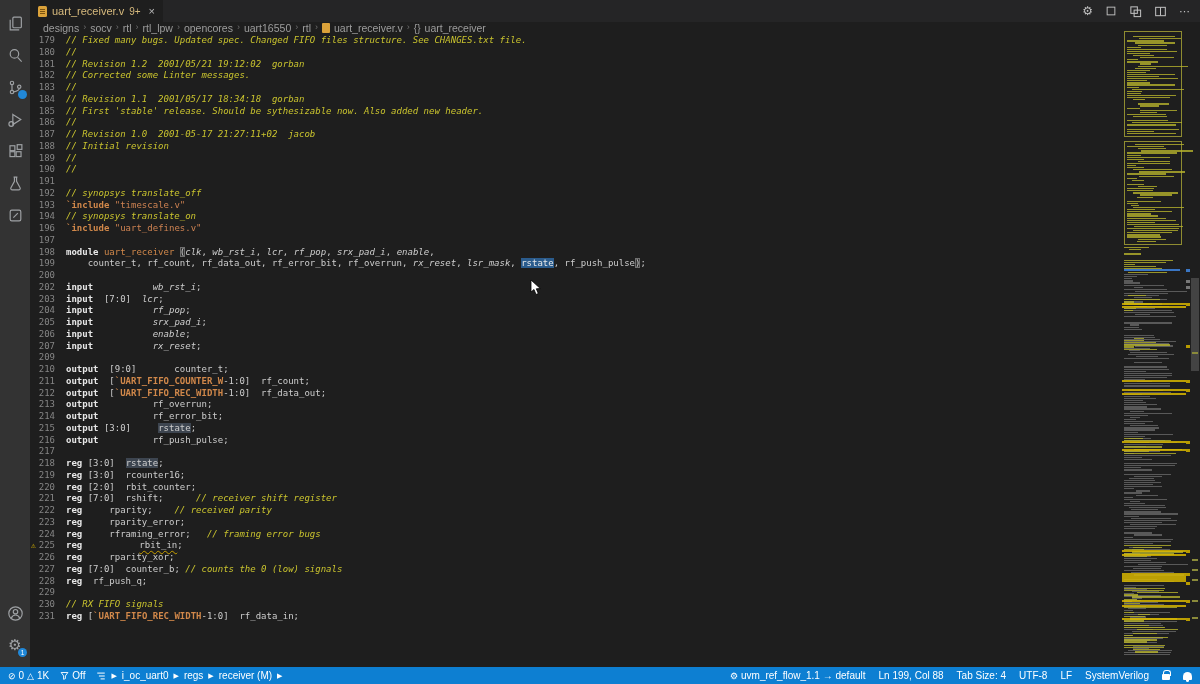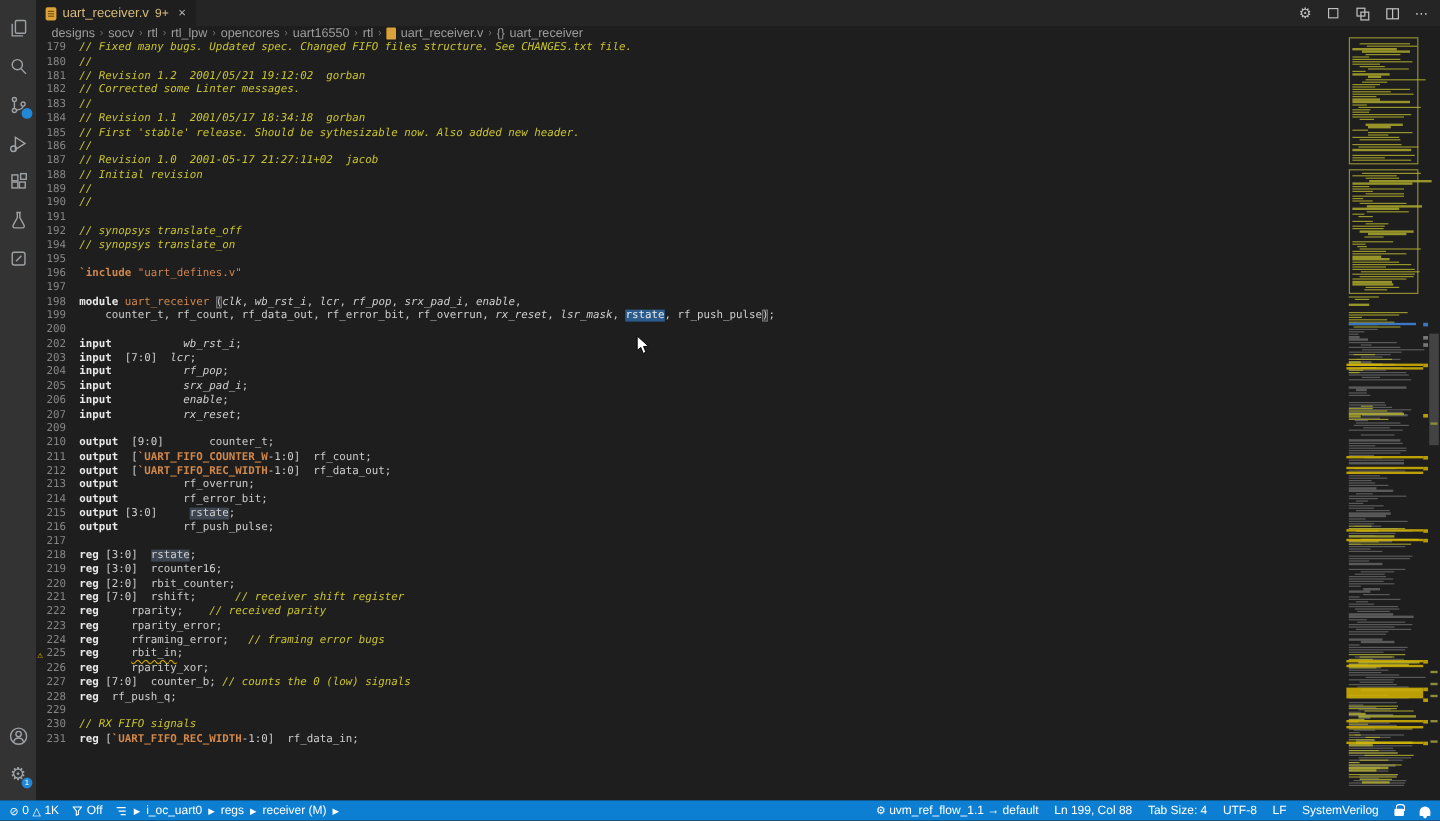--- a/index.html
+++ b/index.html
@@ -40,21 +40,21 @@
   .s-cmt { color:#c9c32e; font-style:italic; }
   .s-kw  { color:#e8e8e8; font-weight:bold; }
   .s-id  { color:#cdcdcd; }
   .s-iid { color:#cdcdcd; font-style:italic; }
   .s-def { color:#d1884a; font-weight:bold; }
   .s-str { color:#cf8352; }
   .s-mod { color:#d1884a; }
   .s-sel { background:#2b5c8d; color:#e8e8e8; }
   .s-hl  { background:#3d4550; }
   .s-brk { outline:1px solid #6f6f6f; outline-offset:-1px; background:rgba(100,100,100,.25); }
-  .s-sqg { text-decoration:underline wavy #c8a000 1px; text-underline-offset:2px; }
+  .s-sqg { text-decoration:underline wavy #c8a000 1px; text-underline-offset:2px;margin-left:30px; }
 
   
   .minimap { position:absolute; right:10px; top:28px; width:68px; bottom:17px; background:#1e1e1e; }
   .mm-row { position:absolute; height:1.3px; background:#8a8a8a; opacity:.55; }
   .mm-row.c { background:#b5b12c; opacity:.8; }
   .mm-box { position:absolute; left:2px; width:58px; border:1px solid #8f8c31; }
   .mm-hl { position:absolute; left:0; width:64px; background:#d7b600; opacity:.85; }
   .mm-sel { position:absolute; left:2px; width:56px; background:#3a76c4; }
   .mm-ruler { position:absolute; right:0; width:4px; }
   .scrollbar { position:absolute; right:0; top:22px; width:10px; bottom:17px; }
@@ -206,22 +206,22 @@
       <div class="line"><div class="ln">183</div><div class="code"><span class="s-cmt">//</span></div></div>
       <div class="line"><div class="ln">184</div><div class="code"><span class="s-cmt">// Revision 1.1  2001/05/17 18:34:18  gorban</span></div></div>
       <div class="line"><div class="ln">185</div><div class="code"><span class="s-cmt">// First 'stable' release. Should be sythesizable now. Also added new header.</span></div></div>
       <div class="line"><div class="ln">186</div><div class="code"><span class="s-cmt">//</span></div></div>
       <div class="line"><div class="ln">187</div><div class="code"><span class="s-cmt">// Revision 1.0  2001-05-17 21:27:11+02  jacob</span></div></div>
       <div class="line"><div class="ln">188</div><div class="code"><span class="s-cmt">// Initial revision</span></div></div>
       <div class="line"><div class="ln">189</div><div class="code"><span class="s-cmt">//</span></div></div>
       <div class="line"><div class="ln">190</div><div class="code"><span class="s-cmt">//</span></div></div>
       <div class="line"><div class="ln">191</div><div class="code"></div></div>
       <div class="line"><div class="ln">192</div><div class="code"><span class="s-cmt">// synopsys translate_off</span></div></div>
+      <div class="line"><div class="ln">193</div><div class="code"><span class="s-def">`include</span><span class="s-id"> </span><span class="s-str">"timescale.v"</span></div></div>
       <div class="line"><div class="ln">194</div><div class="code"><span class="s-cmt">// synopsys translate_on</span></div></div>
-      <div class="line"><div class="ln">195</div><div class="code"></div></div>
       <div class="line"><div class="ln">196</div><div class="code"><span class="s-def">`include</span><span class="s-id"> </span><span class="s-str">"uart_defines.v"</span></div></div>
       <div class="line"><div class="ln">197</div><div class="code"></div></div>
       <div class="line"><div class="ln">198</div><div class="code"><span class="s-kw">module</span><span class="s-id"> </span><span class="s-mod">uart_receiver</span><span class="s-id"> </span><span class="s-brk">(</span><span class="s-iid">clk</span><span class="s-id">, </span><span class="s-iid">wb_rst_i</span><span class="s-id">, </span><span class="s-iid">lcr</span><span class="s-id">, </span><span class="s-iid">rf_pop</span><span class="s-id">, </span><span class="s-iid">srx_pad_i</span><span class="s-id">, </span><span class="s-iid">enable</span><span class="s-id">,</span></div></div>
       <div class="line"><div class="ln">199</div><div class="code"><span class="s-id">    counter_t, rf_count, rf_data_out, rf_error_bit, rf_overrun, </span><span class="s-iid">rx_reset</span><span class="s-id">, </span><span class="s-iid">lsr_mask</span><span class="s-id">, </span><span class="s-sel">rstate</span><span class="s-id">, rf_push_pulse</span><span class="s-brk">)</span><span class="s-id">;</span></div></div>
       <div class="line"><div class="ln">200</div><div class="code"></div></div>
       <div class="line"><div class="ln">202</div><div class="code"><span class="s-kw">input</span><span class="s-id">           </span><span class="s-iid">wb_rst_i</span><span class="s-id">;</span></div></div>
       <div class="line"><div class="ln">203</div><div class="code"><span class="s-kw">input</span><span class="s-id">  [7:0]  </span><span class="s-iid">lcr</span><span class="s-id">;</span></div></div>
       <div class="line"><div class="ln">204</div><div class="code"><span class="s-kw">input</span><span class="s-id">           </span><span class="s-iid">rf_pop</span><span class="s-id">;</span></div></div>
       <div class="line"><div class="ln">205</div><div class="code"><span class="s-kw">input</span><span class="s-id">           </span><span class="s-iid">srx_pad_i</span><span class="s-id">;</span></div></div>
       <div class="line"><div class="ln">206</div><div class="code"><span class="s-kw">input</span><span class="s-id">           </span><span class="s-iid">enable</span><span class="s-id">;</span></div></div>

